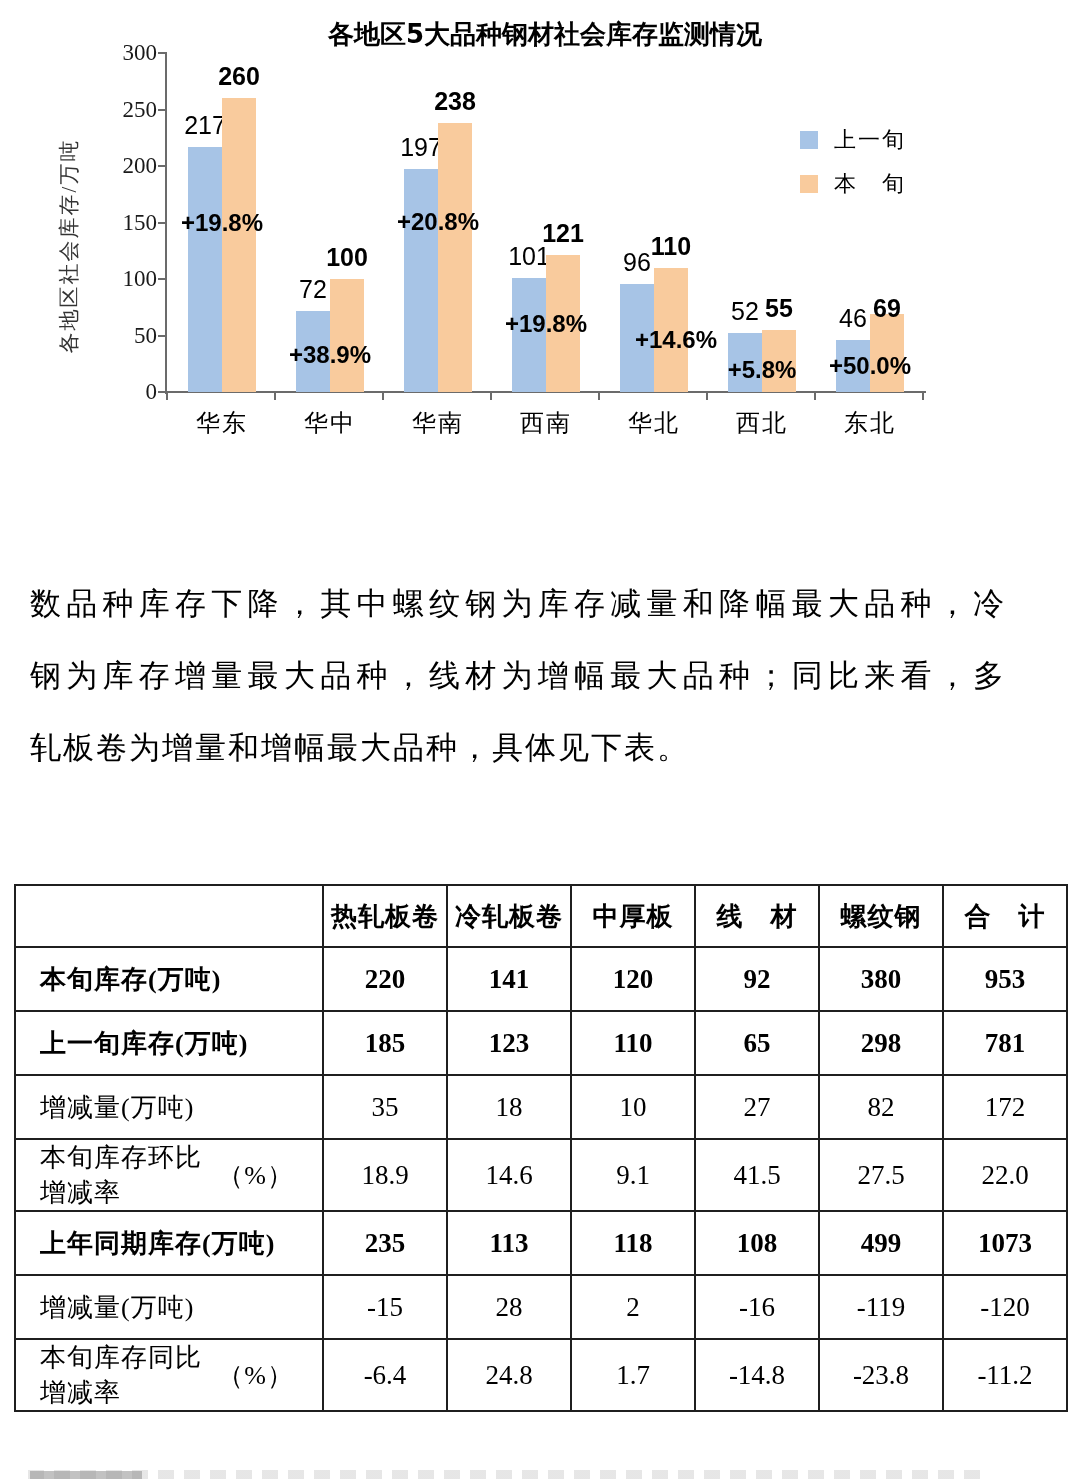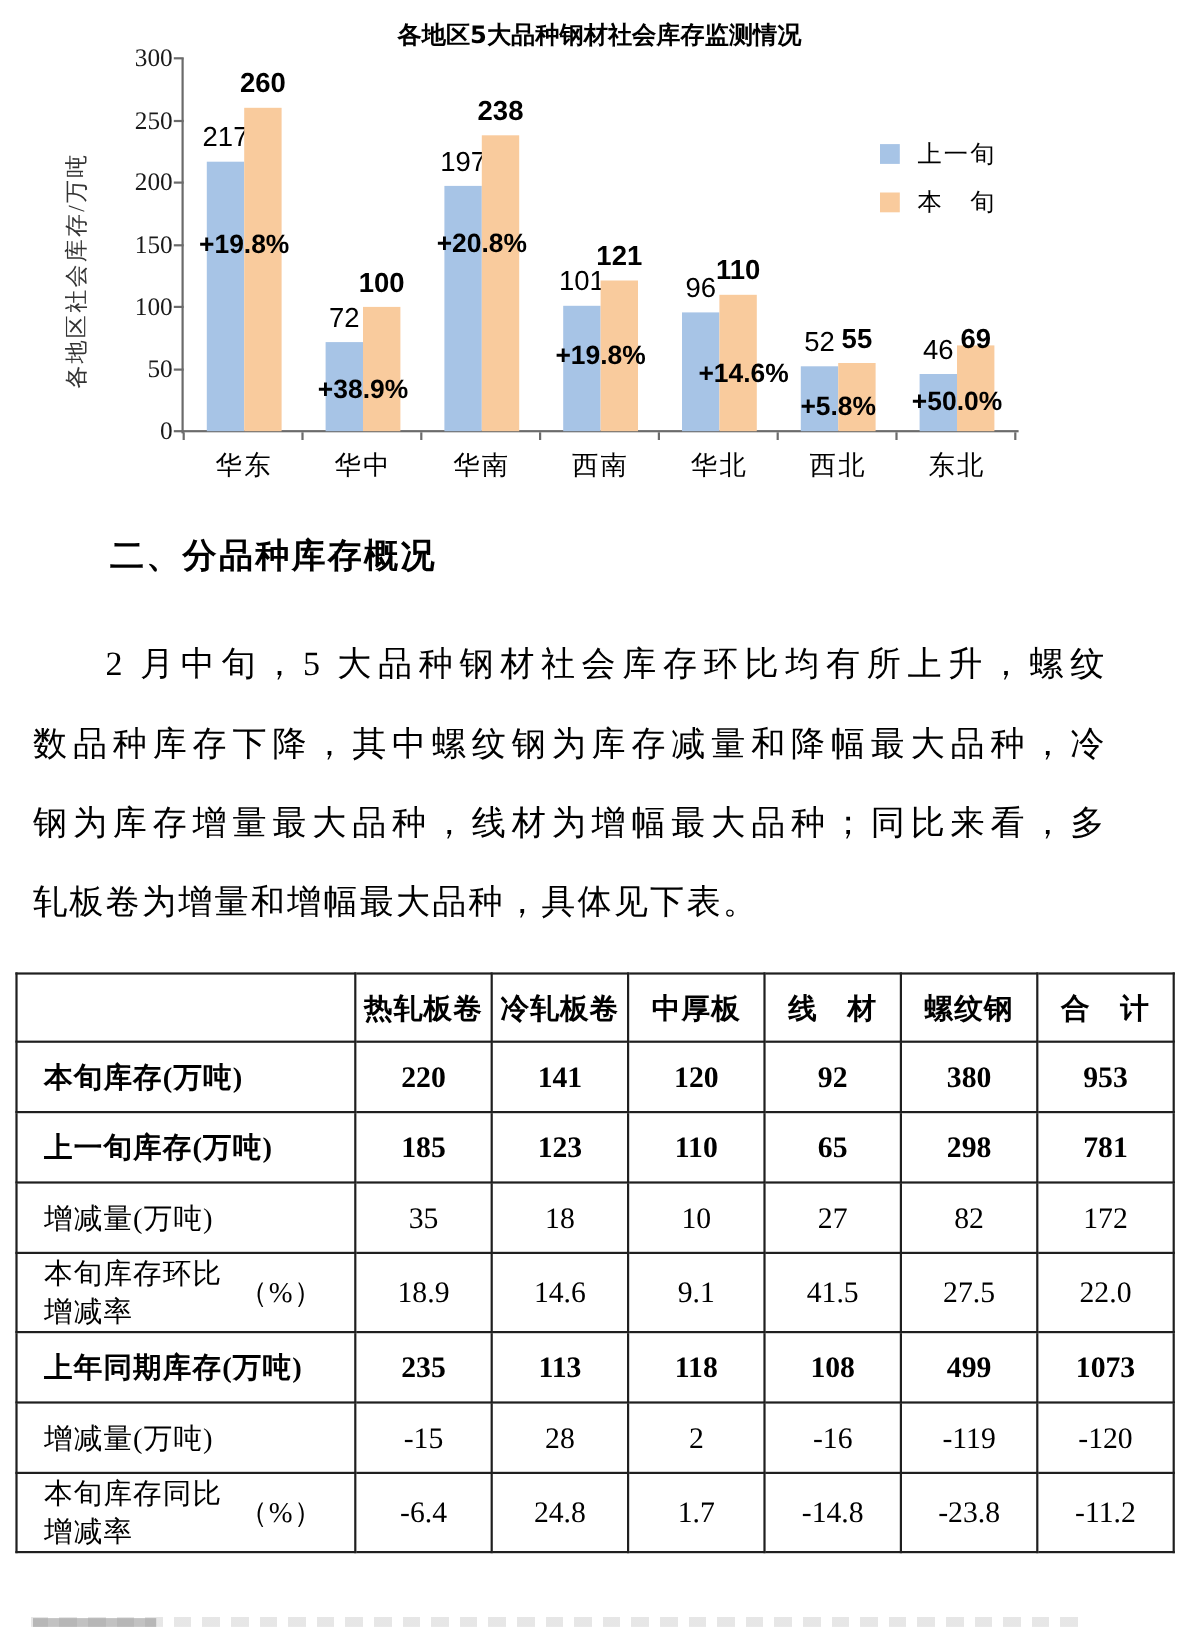--- a/index.html
+++ b/index.html
@@ -2,21 +2,21 @@
 <html><head>
 <meta charset="utf-8">
 <style>
   html,body{margin:0;padding:0;background:#ffffff;}
   .page{position:relative;width:1080px;height:1483px;background:#ffffff;overflow:hidden;
         font-family:"Liberation Serif","DejaVu Serif",serif;color:#000;}
 
   
   .chart{position:absolute;left:40px;top:5px;width:1000px;height:460px;}
   .chart-title{position:absolute;left:125px;top:12px;width:760px;text-align:center;
-               font-family:"DejaVu Sans","Liberation Sans",sans-serif;font-weight:bold;font-size:22px;}
+               font-family:"DejaVu Sans","Liberation Sans",sans-serif;font-weight:bold;font-size:26px;}
   .y-axis-title{position:absolute;left:-122px;top:228px;width:300px;height:26px;text-align:center;
                 transform:rotate(-90deg);font-size:21px;letter-spacing:2px;color:#333;}
   .axis-line{position:absolute;background:#6b6b6b;}
   .ytick-label{position:absolute;left:25px;width:92px;text-align:right;font-size:23px;color:#1a1a1a;line-height:28px;}
   .ytick-mark{position:absolute;left:118px;width:9px;height:2px;background:#6b6b6b;}
   .xtick-mark{position:absolute;top:388px;width:2px;height:7px;background:#6b6b6b;}
   .bar{position:absolute;}
   .bar-label{position:absolute;width:100px;text-align:center;line-height:28px;
              font-family:"Liberation Sans","DejaVu Sans",sans-serif;font-size:25px;}
   .bar-label.cur{font-weight:bold;}
@@ -133,24 +133,22 @@
       <div class="pct-label" style="left: 657px; top: 350.53px;">+5.8%</div>
       <div class="x-label" style="left: 668px;">西北</div>
       <div class="bar" style="left: 796px; top: 335px; width: 34px; height: 52px; background: rgb(167, 196, 230);"></div>
       <div class="bar-label" style="left: 763px; top: 299px;">46</div>
       <div class="bar" style="left: 830px; top: 309px; width: 34px; height: 78px; background: rgb(249, 203, 157);"></div>
       <div class="bar-label cur" style="left: 797px; top: 273px; margin-top: 16px;">69</div>
       <div class="pct-label" style="left: 765px; top: 347.14px;">+50.0%</div>
       <div class="x-label" style="left: 776px;">东北</div>
     </div>
 
-  <div class="section-heading">二、分品种库存概况</div>
 
   <div class="para">
-    <div class="para-line first">2 月中旬，5 大品种钢材社会库存环比均有所上升，螺纹</div>
     <div class="para-line">数品种库存下降，其中螺纹钢为库存减量和降幅最大品种，冷</div>
     <div class="para-line">钢为库存增量最大品种，线材为增幅最大品种；同比来看，多</div>
     <div class="para-line last">轧板卷为增量和增幅最大品种，具体见下表。</div>
   </div>
 
   <table class="inv-table">
     <colgroup>
         <col style="width: 308px;">
         <col style="width: 124px;">
         <col style="width: 124px;">

